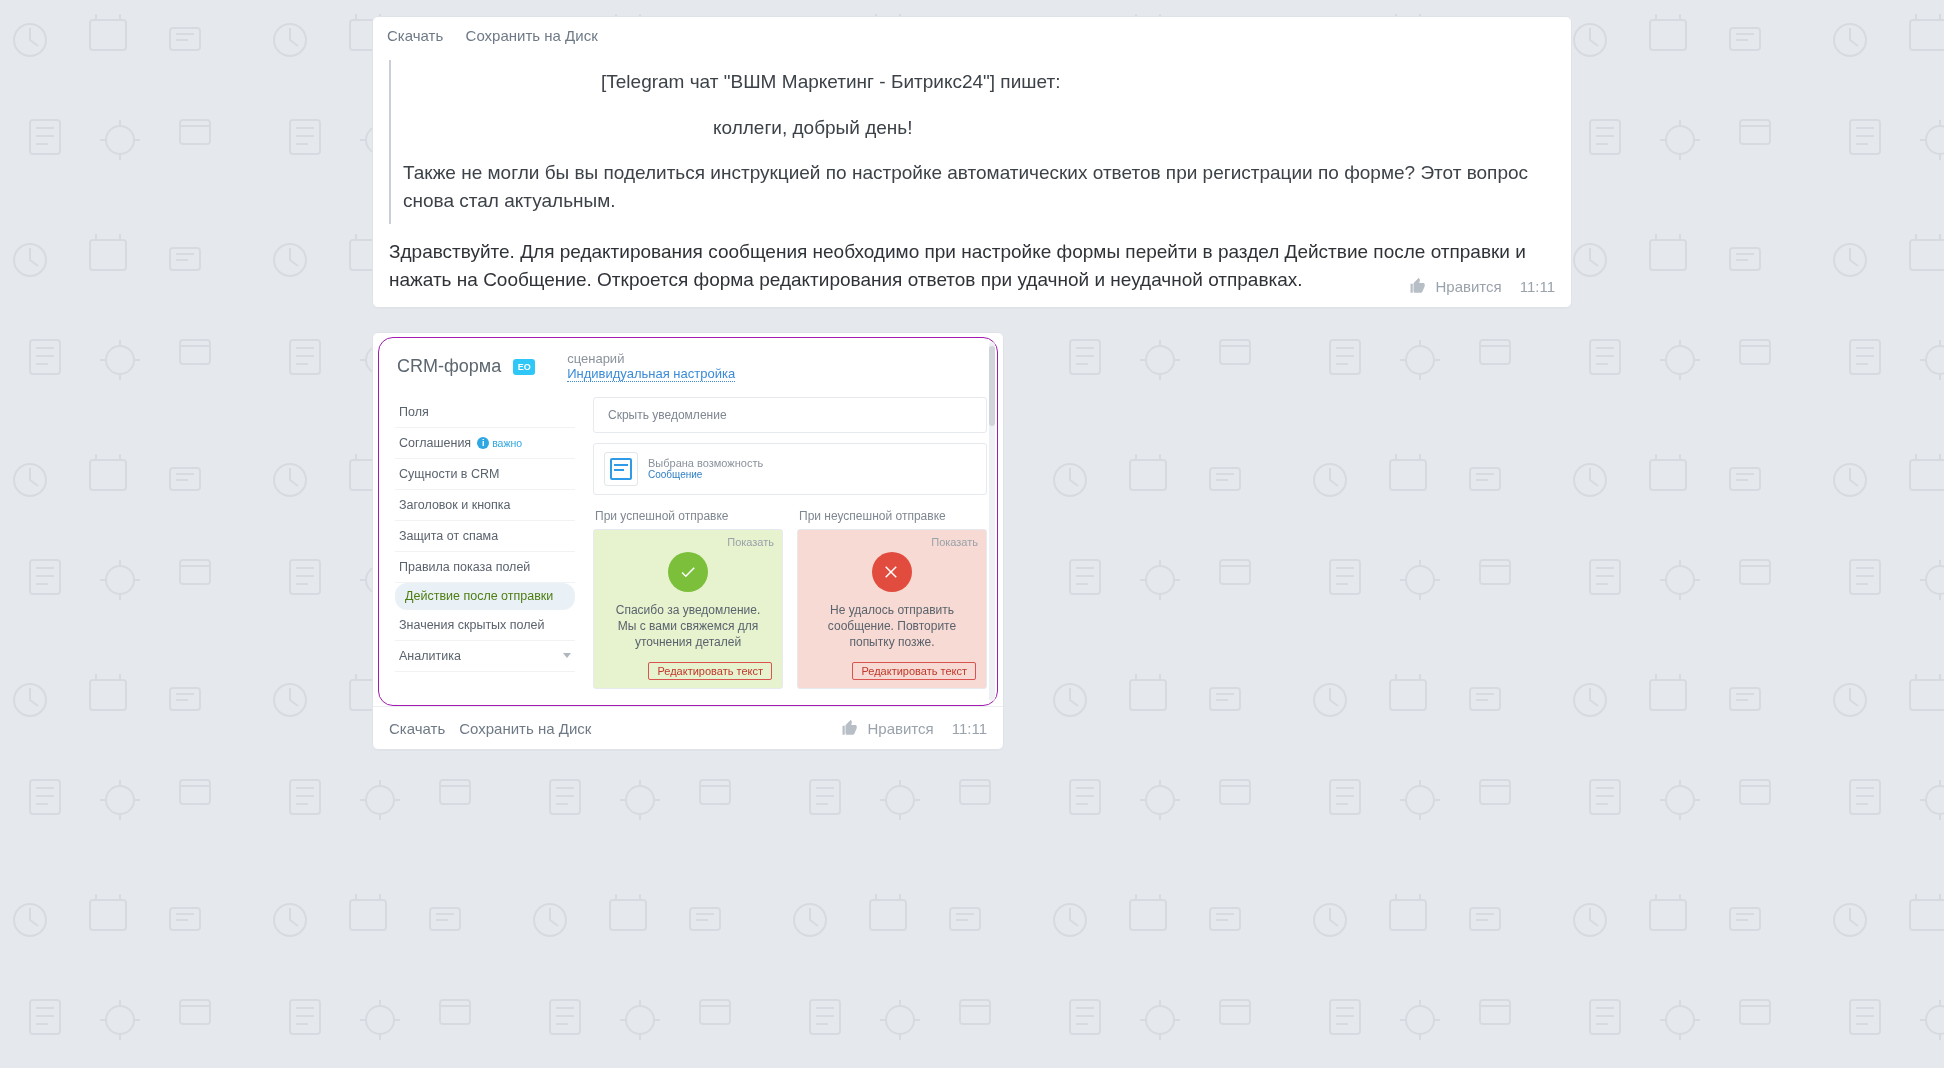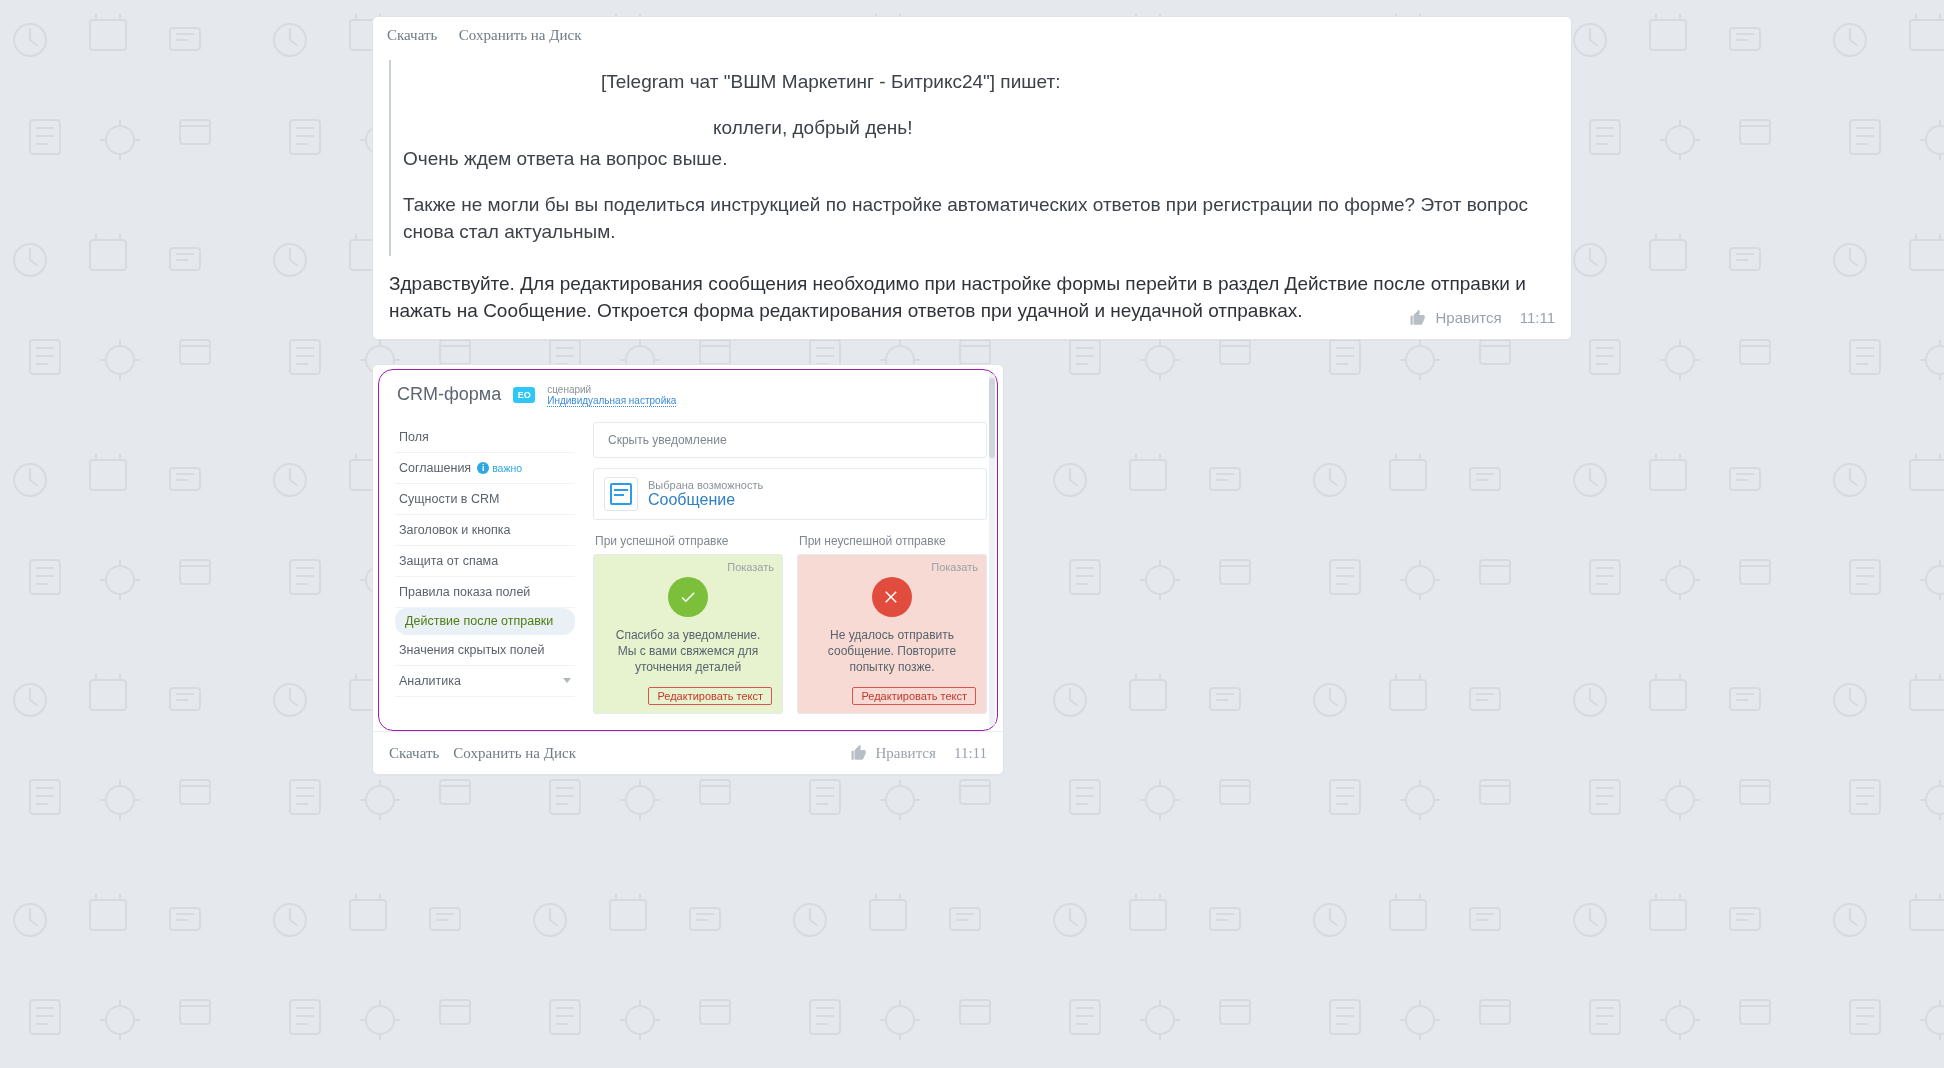--- a/index.html
+++ b/index.html
@@ -33,21 +33,20 @@
     border: 1px solid #dfe3e8;
     border-radius: 6px;
     margin: 10px 0 24px 0;
     box-shadow: 0 1px 0 rgba(0,0,0,.02);
   }
 
   .card-actions {
     padding: 10px 14px 12px 14px;
     font-size: 15px;
     color: #6f7a86;
-    font-family: Liberation Serif, serif;
   }
   .card-actions a {
     color: #6f7a86; text-decoration: none; cursor: pointer;
   }
   .card-actions .sep { display:inline-block; width:14px; }
   .card-actions.footer {
     border-top: 1px solid #eceff2;
     display: flex; align-items: center;
     padding: 12px 16px;
   }
@@ -113,21 +112,21 @@
   .crm-header {
     display:flex; align-items:center; gap:12px;
     padding: 14px 18px 10px 18px;
   }
   .crm-title { font-size: 18px; color:#5c6670; }
   .crm-badge {
     display:inline-flex; align-items:center; justify-content:center;
     width:22px; height:16px; border-radius:3px;
     background:#2fc7f7; color:#fff; font-size:9px; font-weight:700;
   }
-  .crm-sub { font-size:10px; line-height:1.1; }
+  .crm-sub { font-size:13px; line-height:1.1;margin-left:20px; }
   .crm-sub .l1 { color:#8a929b; }
   .crm-sub .l2 { color:#3a8bd8; border-bottom:1px dotted #3a8bd8; cursor:pointer; }
 
   .crm-body { display:flex; padding: 6px 10px 16px 10px; gap: 18px; }
   .crm-side { width: 186px; padding-left: 6px; }
   .crm-side-item {
     font-size: 12.5px; color:#5a636d; padding: 8px 4px;
     border-bottom: 1px solid #f0f2f4;
     display:flex; align-items:center; gap:6px;
     cursor:pointer;
@@ -159,21 +158,21 @@
   .opt-icon {
     width:34px;height:34px;border-radius:3px;border:1px solid #e1e6ea;background:#fff;
     display:flex;align-items:center;justify-content:center;
   }
   .opt-icon .cal{
     width:22px;height:22px;border:2px solid #2f9ae5;border-radius:2px;position:relative;
   }
   .opt-icon .cal::before{content:"";position:absolute;left:2px;top:4px;width:14px;height:2px;background:#2f9ae5;}
   .opt-icon .cal::after{content:"";position:absolute;left:2px;top:9px;width:10px;height:2px;background:#2f9ae5;}
   .opt-texts .t1{font-size:11px;color:#8a929b;}
-  .opt-texts .t2{font-size:16px;color:#2f7fc5;cursor:pointer;}
+  .opt-texts .t2{font-size:10px;color:#2f7fc5;cursor:pointer;}
 
   .result-row { display:flex; gap:14px; margin-top:4px; }
   .result-col { flex:1; }
   .result-col .hdr { font-size:12px; color:#7f8791; margin:4px 0 6px 2px; }
   .result-card {
     border:1px solid #e6eaee; border-radius:3px; padding: 18px 10px 8px 10px;
     position:relative; text-align:center;
   }
   .result-card.ok { background:#e7f2cf; }
   .result-card.err { background:#f6dad3; }
@@ -233,21 +232,20 @@
       <a>Скачать</a>
       <span class="sep"></span>
       <a>Сохранить на Диск</a>
     </div>
 
     <div class="quote-wrap">
       <div class="quote">
         <div class="quote-body">
           <p class="indent">[Telegram чат "ВШМ Маркетинг - Битрикс24"] пишет:</p>
           <p class="indent2" style="margin-top:18px">коллеги, добрый день!</p>
-          <p>Очень ждем ответа на вопрос выше.</p>
           <p style="margin-top:18px">Также не могли бы вы поделиться инструкцией по настройке автоматических ответов при регистрации по форме? Этот вопрос снова стал актуальным.</p>
         </div>
       </div>
     </div>
 
     <div class="reply-text">
       <span>Здравствуйте. Для редактирования сообщения необходимо при настройке формы перейти в раздел Действие после отправки и нажать на Сообщение. Откроется форма редактирования ответов при удачной и неудачной отправках.</span>
       <span class="reply-meta">
         <span class="like-btn">
           <svg viewBox="0 0 24 24">

